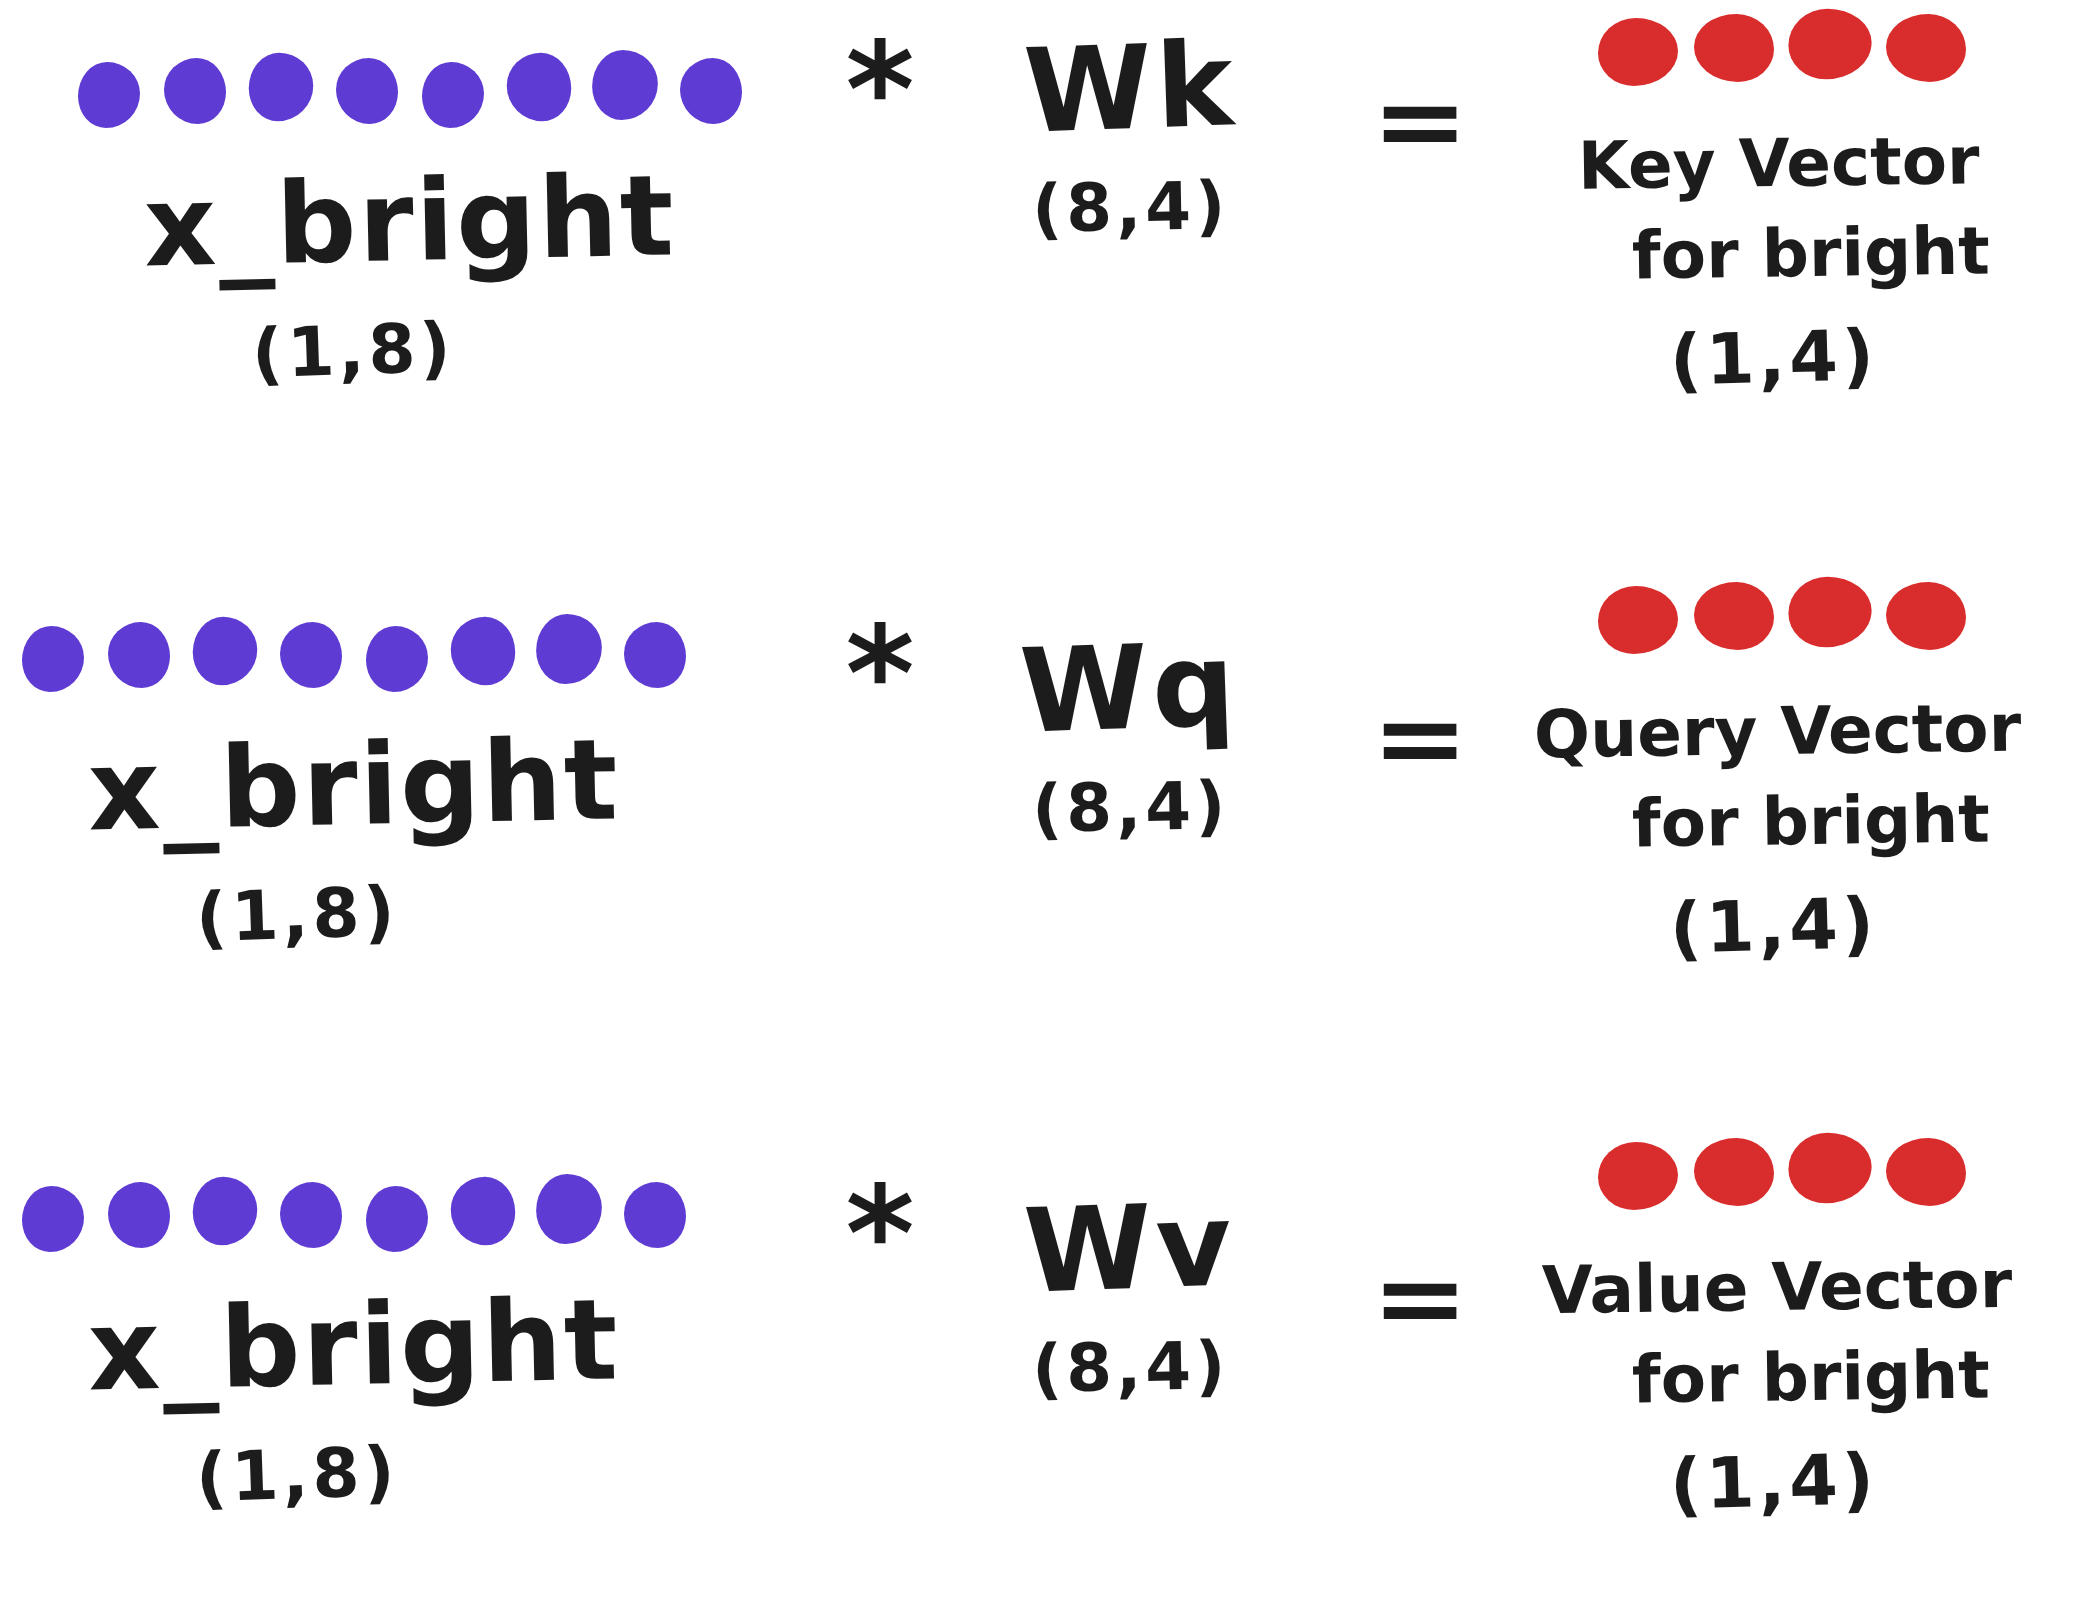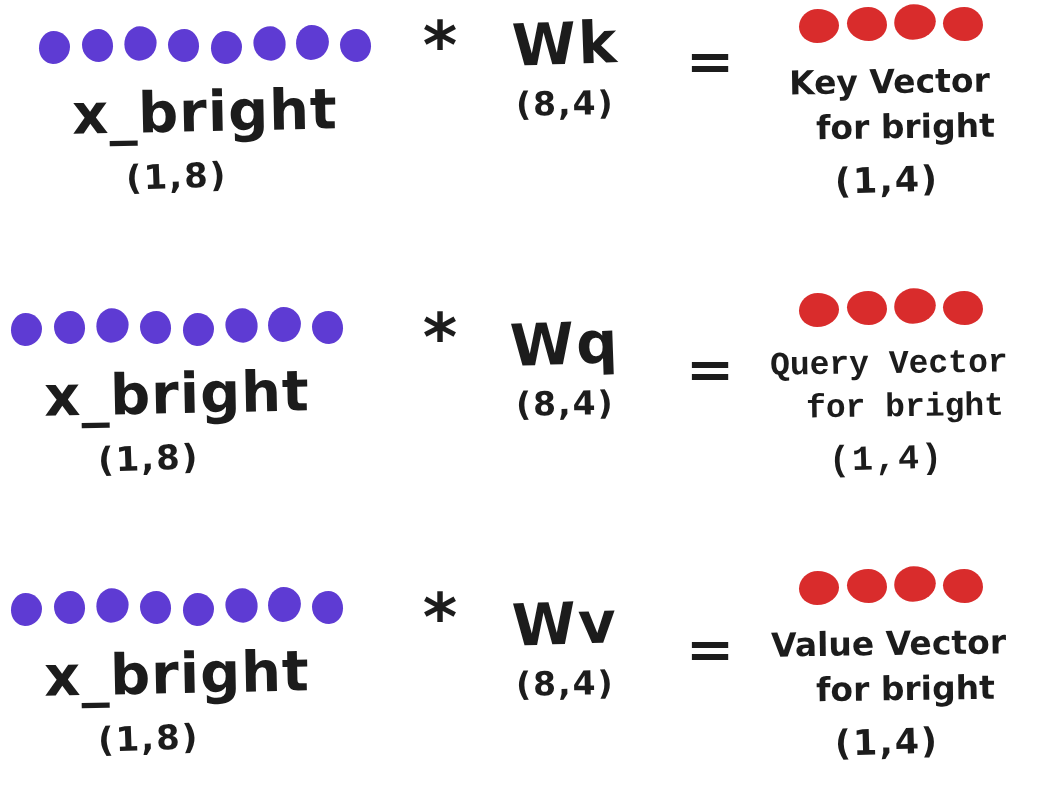--- a/index.html
+++ b/index.html
@@ -68,21 +68,21 @@
 
   
   .cell-eq {
     font-size: 58px; font-weight: 700;
     padding-top: 28px; transform: scaleY(0.9);
   }
   .row-1 .cell-eq, .row-2 .cell-eq { padding-top: 58px; }
 
   
   .cell-output { padding-top: 8px; }
-  .row-1 .cell-output { padding-top: 12px; font-family: Liberation Mono, monospace; }
+  .row-1 .cell-output { padding-top: 12px; }
   .row-2 .cell-output { padding-top: 10px; }
   .cell-output .dots { transform: translateX(-10px); }
   .out-line1 {
     font-size: 33px; font-weight: 700; margin-top: 20px;
     transform: translateX(-12px) rotate(-0.8deg); white-space: nowrap;
   }
   .out-line2 {
     font-size: 33px; font-weight: 700; margin-top: 6px;
     transform: translateX(4px) rotate(-0.8deg); white-space: nowrap;
   }

